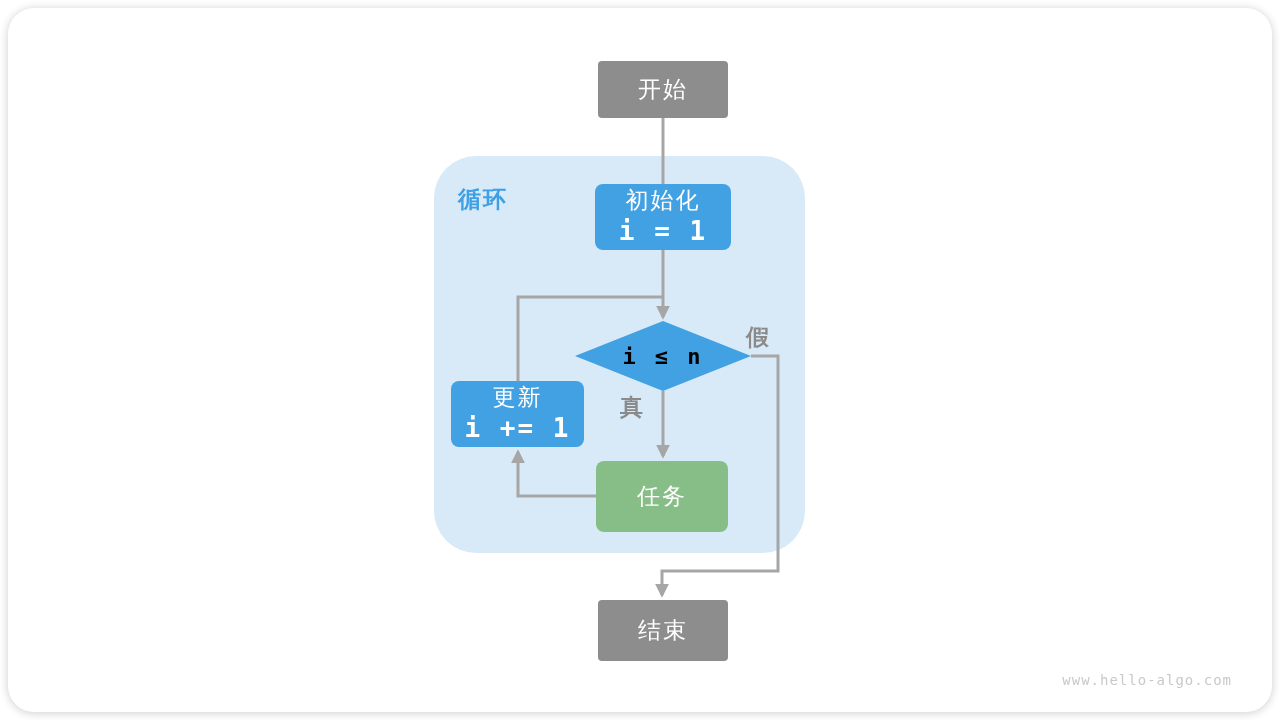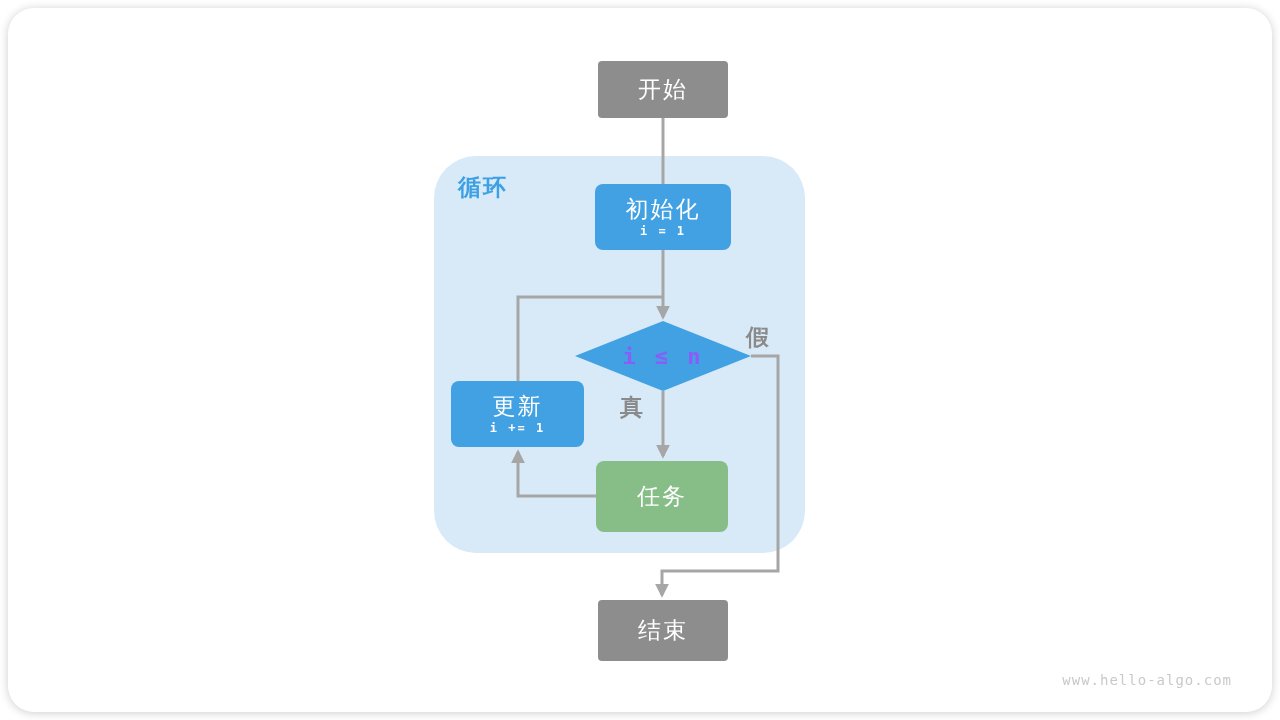--- a/index.html
+++ b/index.html
@@ -19,21 +19,21 @@
   }
   .loop-container {
     position: absolute;
     left: 426px; top: 148px;
     width: 371px; height: 397px;
     background: #d8eaf8;
     border-radius: 42px;
   }
   .loop-label {
     position: absolute;
-    left: 450px; top: 164px;
+    left: 450px; top: 176px;
     font-size: 23px;
     font-weight: 700;
     color: #3da0e4;
     letter-spacing: 2px;
   }
   svg.connectors {
     position: absolute;
     left: 0; top: 0;
     width: 1280px; height: 720px;
   }
@@ -45,40 +45,40 @@
     justify-content: center;
     color: #ffffff;
     font-size: 23px;
     font-weight: 500;
     letter-spacing: 2px;
     line-height: 1.25;
     border-radius: 8px;
   }
   .node .code {
     font-family: "DejaVu Sans Mono", "Liberation Mono", monospace;
-    font-size: 12px;
+    font-size: 26px;
     font-weight: 700;
     letter-spacing: 2px;
   }
   .node-gray { background: #8d8d8d; border-radius: 4px; }
   .node-blue { background: #42a1e2; }
   .node-green { background: #87be87; }
 
   .node-start { left: 590px; top: 53px;  width: 130px; height: 57px; }
   .node-init  { left: 587px; top: 176px; width: 136px; height: 66px; }
   .node-update{ left: 443px; top: 373px; width: 133px; height: 66px; }
   .node-task  { left: 588px; top: 453px; width: 132px; height: 71px; }
   .node-end   { left: 590px; top: 592px; width: 130px; height: 61px; }
 
   .diamond-label {
     position: absolute;
     left: 567px; top: 313px;
     width: 176px; height: 70px;
     display: flex; align-items: center; justify-content: center;
-    color: #8b5cf6;
+    color: #000000;
     font-family: "DejaVu Sans Mono", "Liberation Mono", monospace;
     font-size: 22px;
     font-weight: 700;
     letter-spacing: 3px;
   }
   .edge-label {
     position: absolute;
     font-size: 23px;
     font-weight: 700;
     color: #8a8a8a;

